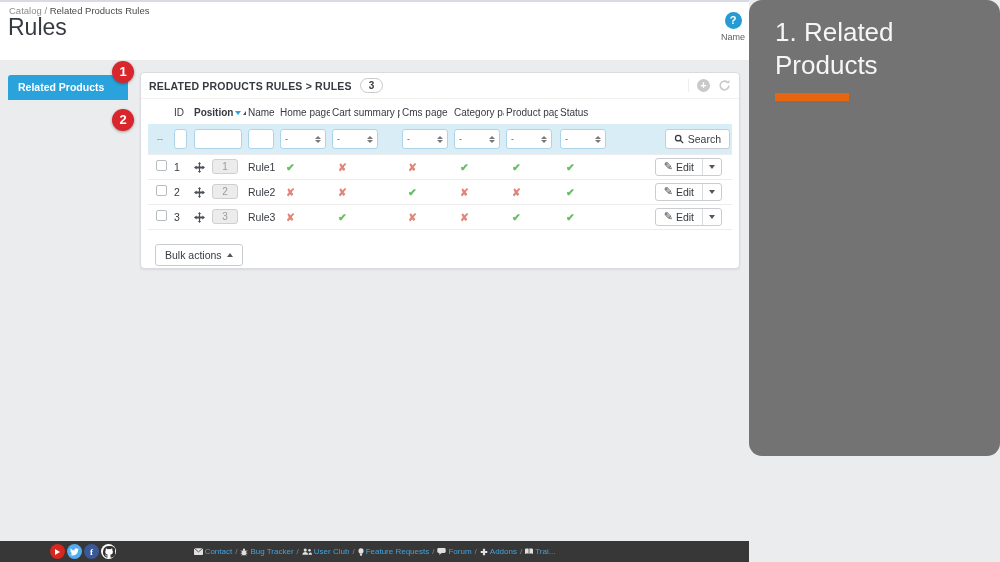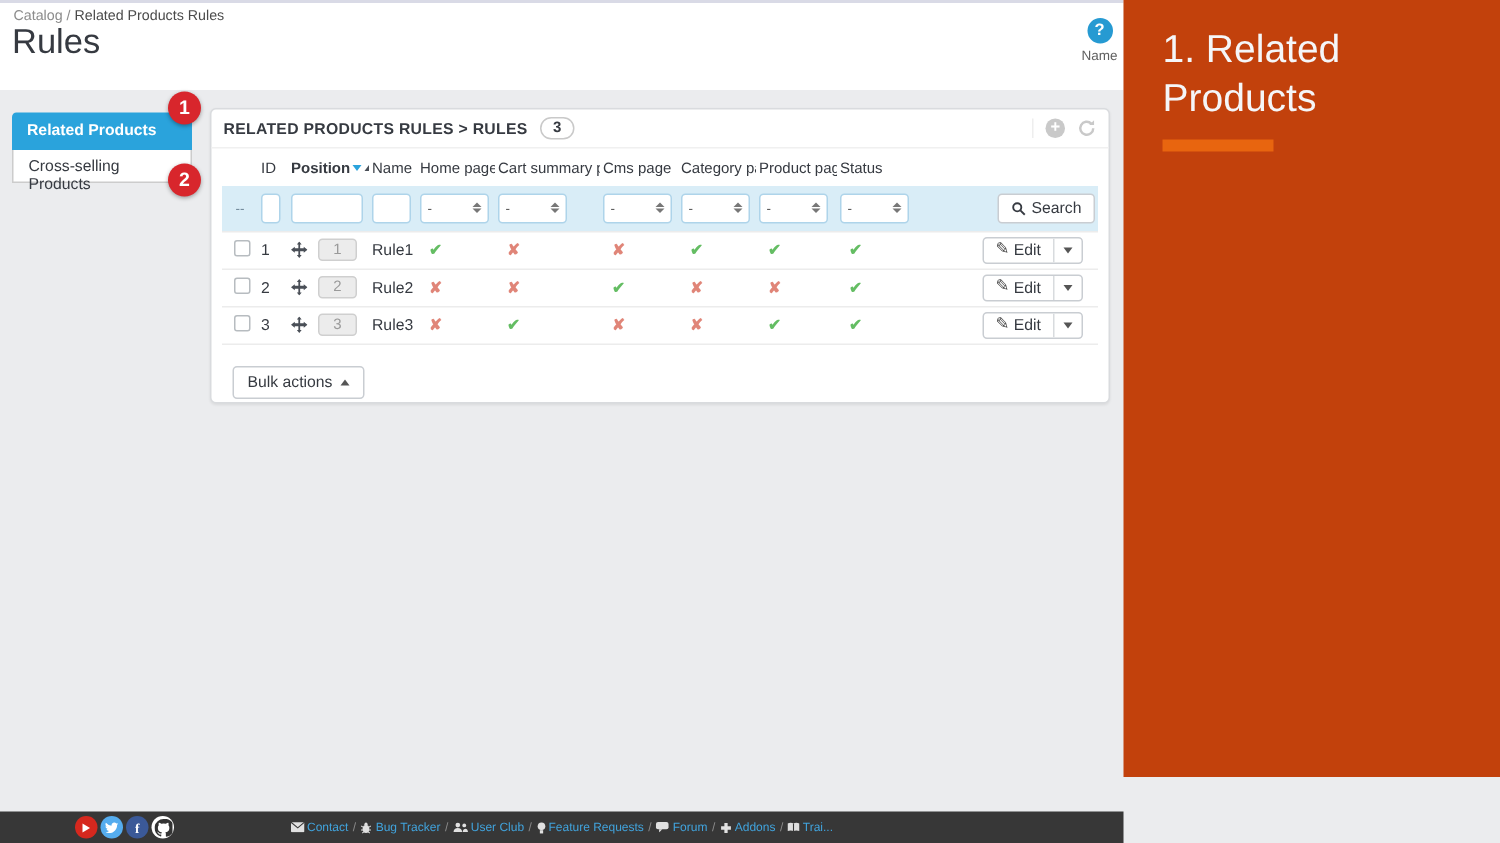--- a/index.html
+++ b/index.html
@@ -84,21 +84,21 @@
   .soc.tw { background:#55acee; }
   .soc.fb { background:#3b5998; color:#fff; font-size:9px; font-weight:bold; font-family:"Liberation Serif",serif; }
   .soc.gh { background:#ffffff; }
   .yt-play { width:0;height:0;border-top:3px solid transparent;border-bottom:3px solid transparent;border-left:5px solid #fff; }
   .flinks { position:absolute; left:0; top:0; width:100%; height:21px; display:flex; align-items:center; justify-content:center; font-size:8px; gap:3px; }
   .flink { color:#41a3dc; cursor:pointer; display:inline-flex; align-items:center; gap:2px; }
   .fsep { color:#8a8a8a; }
   .ficon { display:inline-flex; }
 
   
-  .overlay { position:absolute; left:749px; top:0; width:251px; height:518px; background:#c2410c; z-index:10; padding:16px 0 0 26px; }
+  .overlay { position:absolute; left:749px; top:0; width:251px; height:456px; background:#737373; z-index:10; padding:16px 0 0 26px;border-radius:13px; }
   .ov-item { margin-bottom:46px; }
   .ov-text { color:#f5f6f8; font-size:26px; line-height:1.27; font-weight:400; width:210px; }
   .ov-bar { width:74px; height:8px; background:#e8650f; margin-top:11px; }
 </style>
 </head>
 <body>
 
 <div class="top-strip"></div>
 
 <div class="page-header">
@@ -109,21 +109,20 @@
   </div>
   <div class="page-title">Rules</div>
   <div class="help-box">
     <div class="help-circle">?</div>
     <div class="help-label">Name</div>
   </div>
 </div>
 
 <div class="side-tabs">
   <div class="side-tab active">Related Products</div>
-  <div class="side-tab inactive">Cross-selling Products</div>
 </div>
 <div class="num-badge b1">1</div>
 <div class="num-badge b2">2</div>
 
 <div class="panel">
   <div class="panel-head">
     <span class="panel-title">RELATED PRODUCTS RULES &gt; RULES</span>
     <span class="count-pill">3</span>
     <span class="panel-head-right">
       <span class="plus-circle">+</span>

